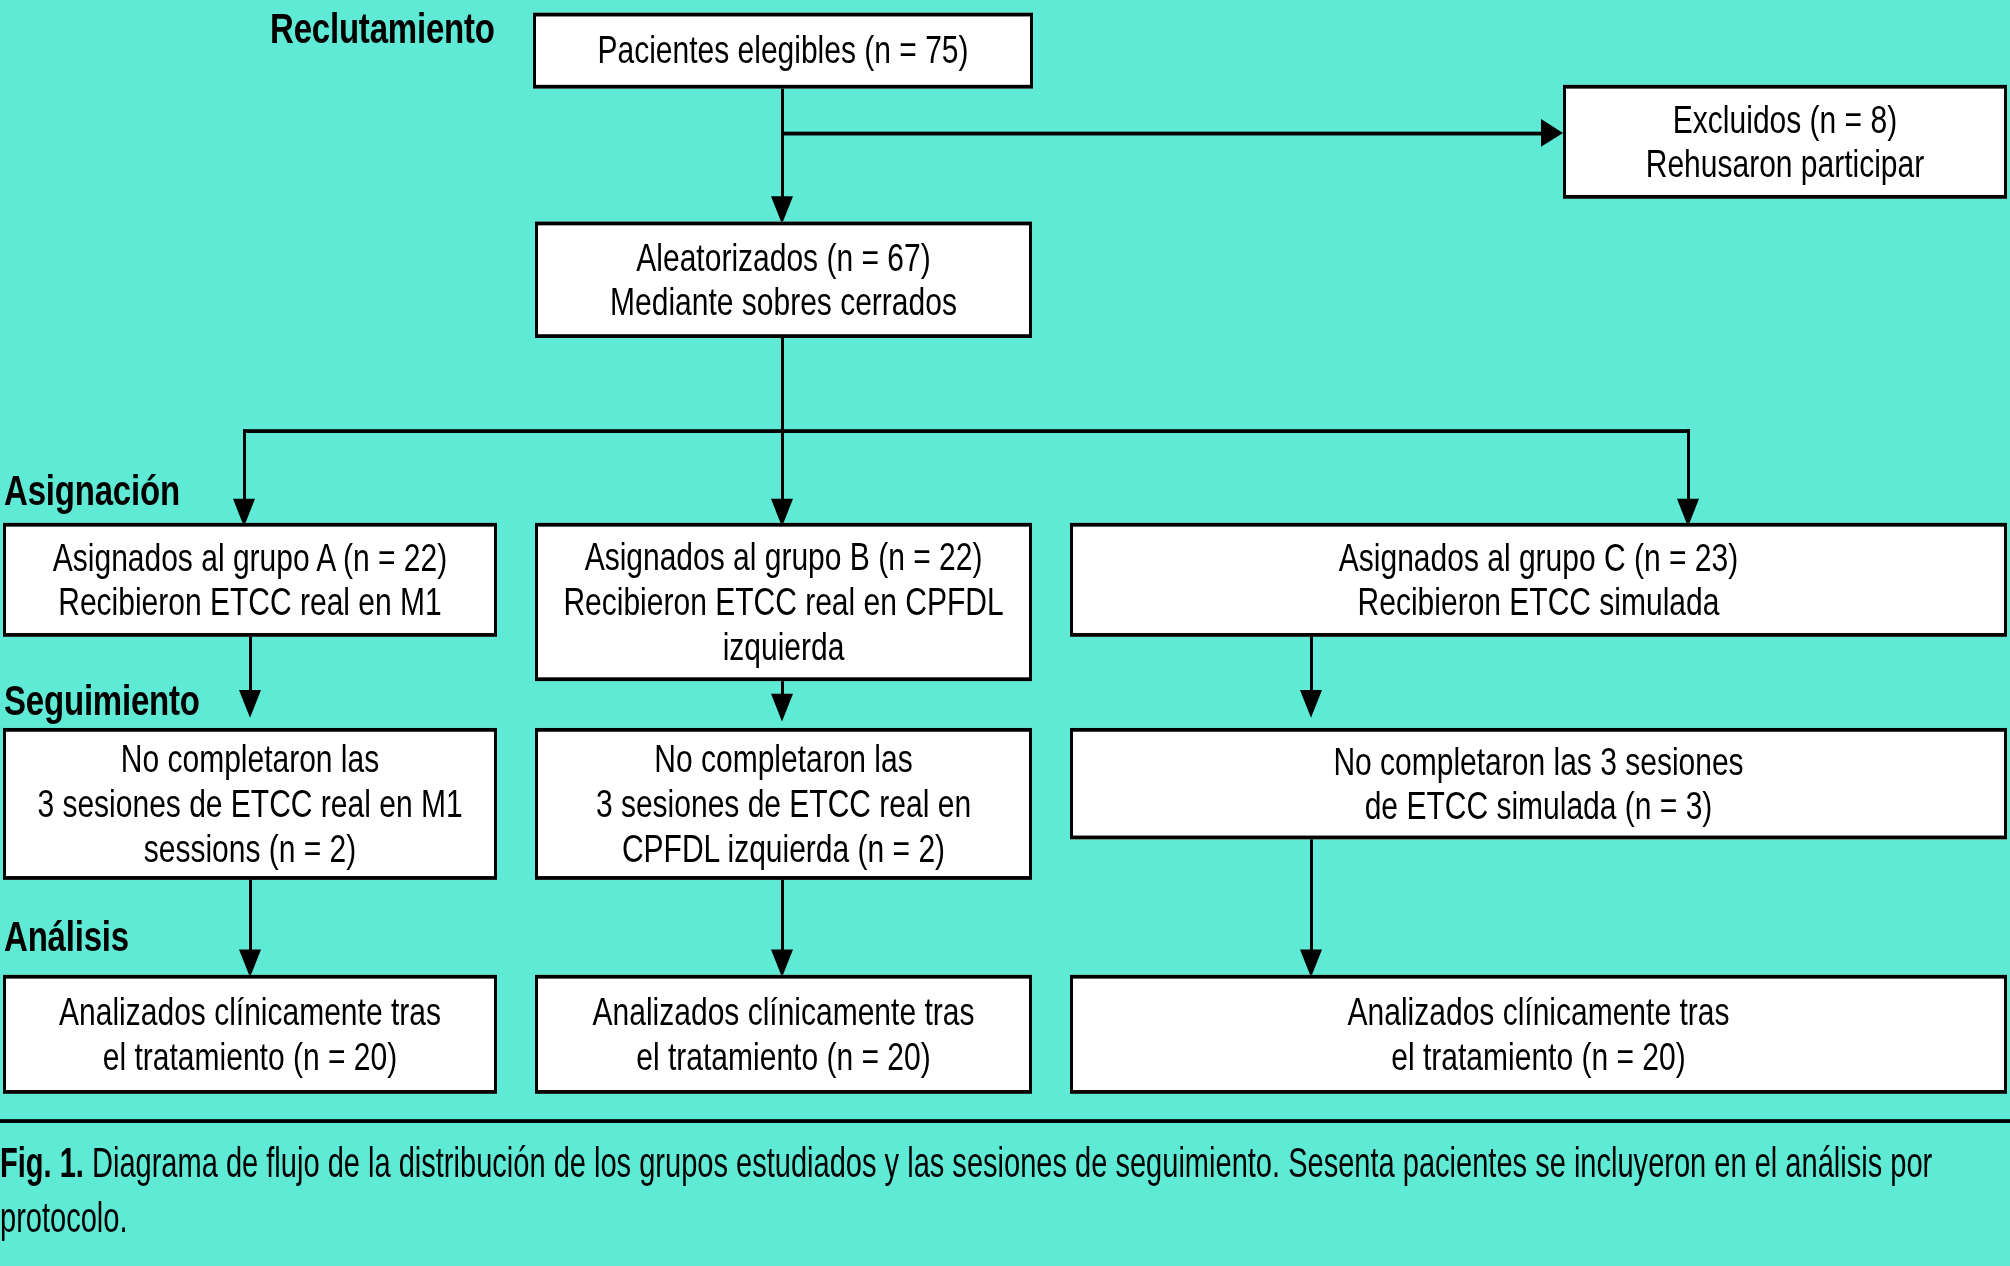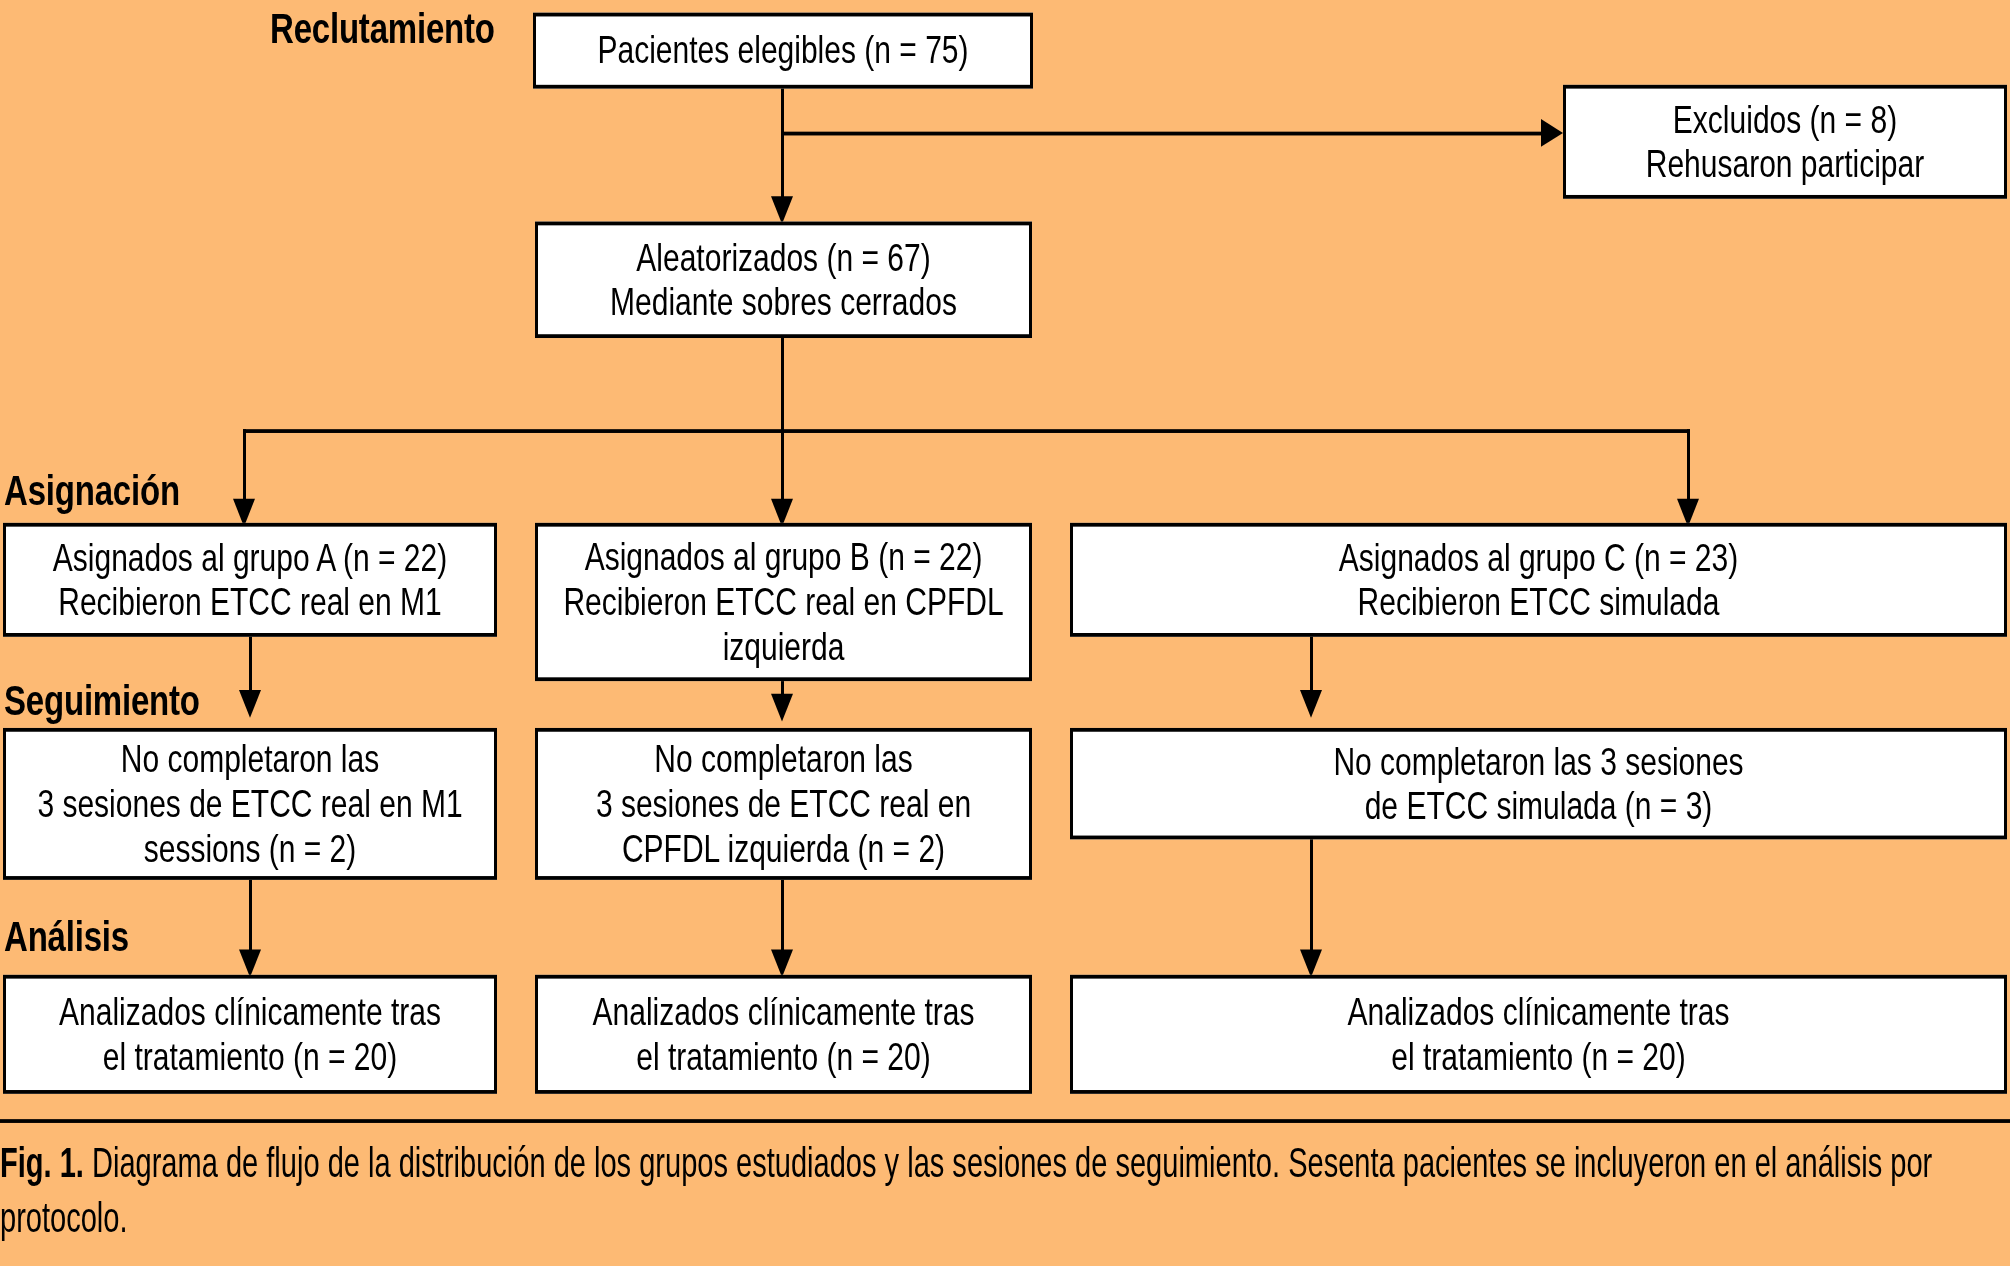--- a/index.html
+++ b/index.html
@@ -5,21 +5,21 @@
 <style>
   html, body {
     margin: 0;
     padding: 0;
     background: #ffffff;
   }
   #canvas {
     position: relative;
     width: 2010px;
     height: 1266px;
-    background: #fdba74;
+    background: #5eead4;
     font-family: "Liberation Sans", "DejaVu Sans", sans-serif;
     overflow: hidden;
   }
 
   
   .stage-label {
     position: absolute;
     font-weight: bold;
     color: #000000;
     letter-spacing: -0.2px;

